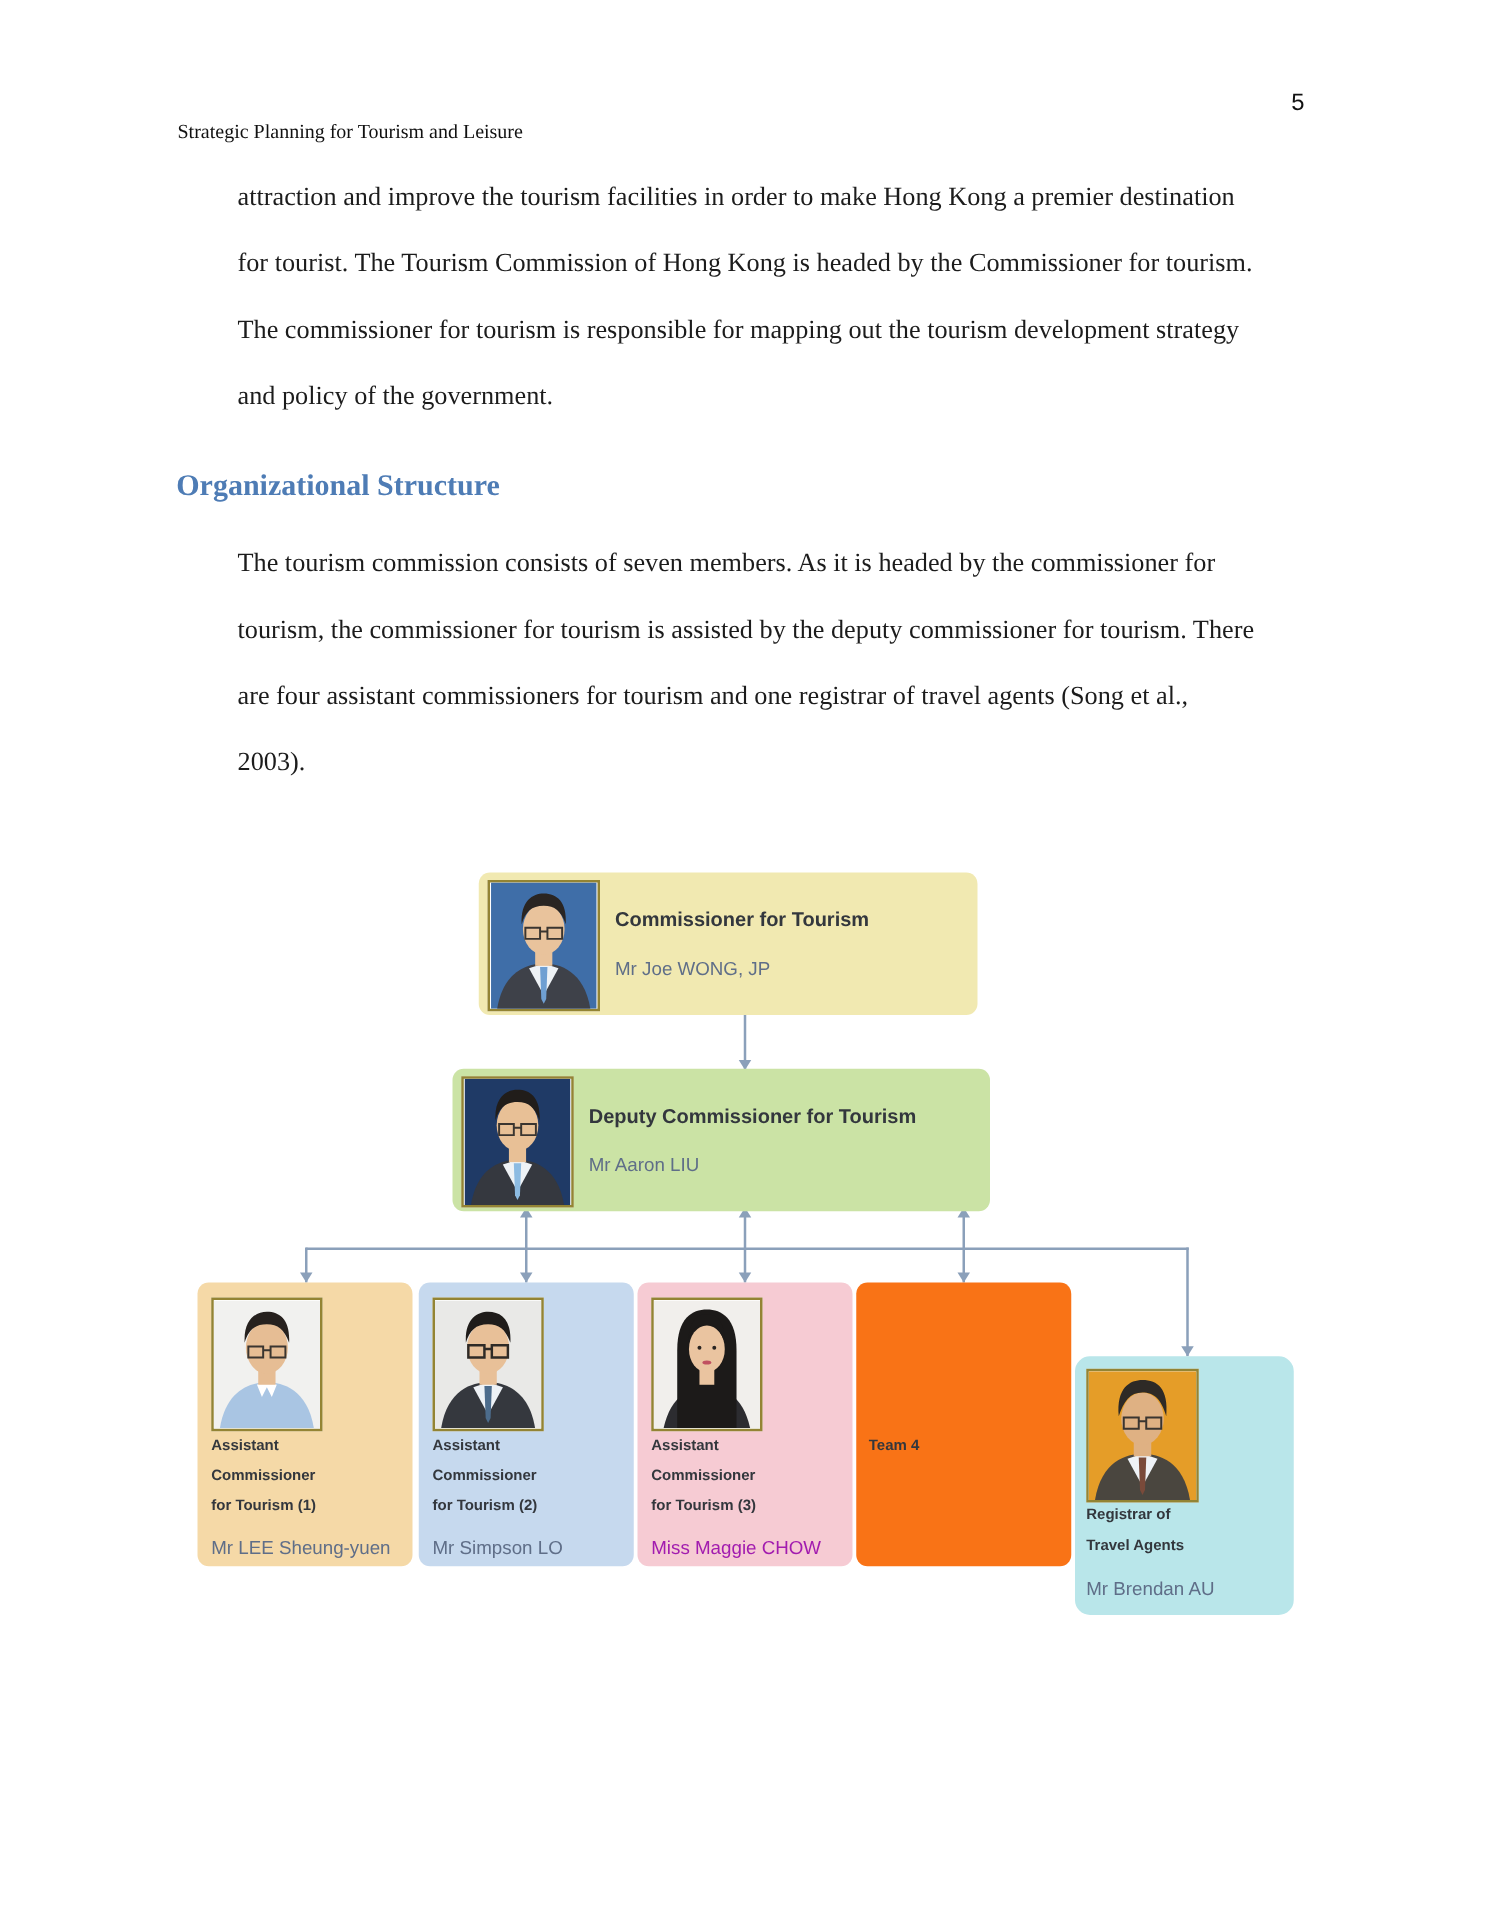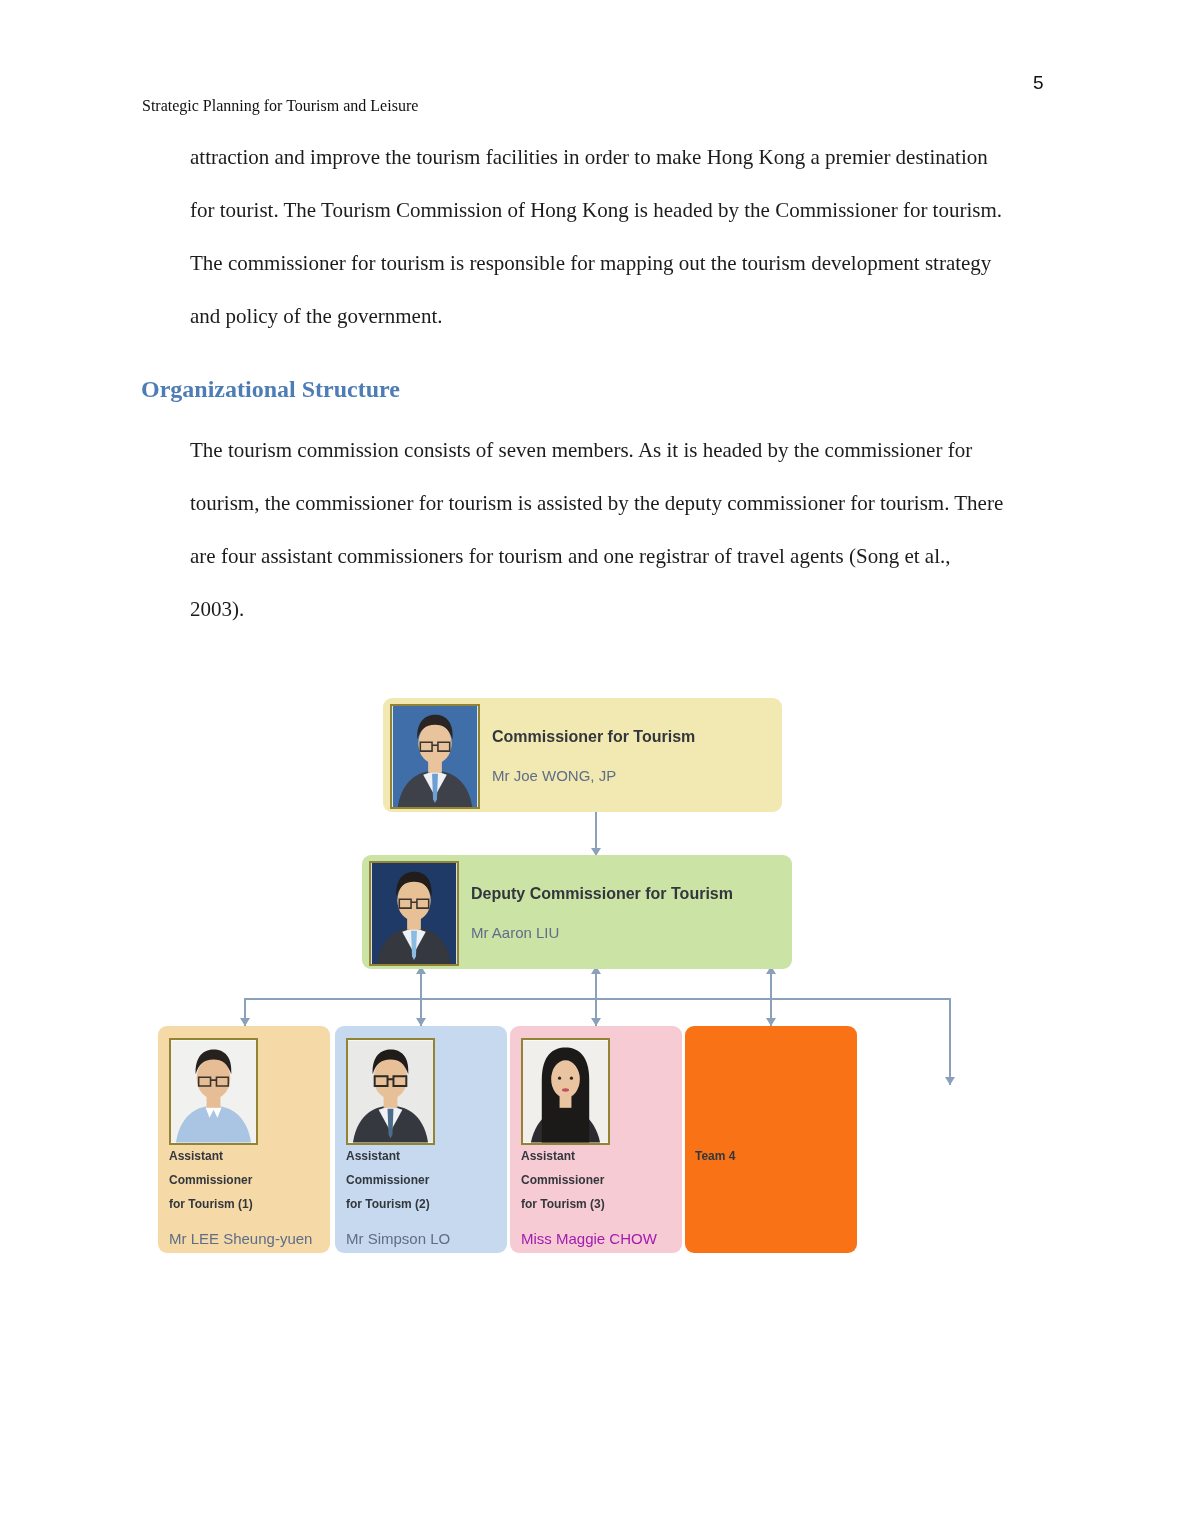--- a/index.html
+++ b/index.html
@@ -183,15 +183,32 @@
         <div>Commissioner</div>
         <div>for Tourism (3)</div>
       </div>
       <div class="node-name" style="color: #a21caf;">Miss Maggie CHOW</div>
     </div>
 
     <div class="node small-node" id="node-5" style="background: #f97316;">
       <div class="node-title" style="color: rgb(51, 55, 61);">Team 4</div>
     </div>
 
+    <div class="node" id="node-6" style="background: rgb(185, 230, 234); --p-bg: #e59d28; --p-suit: #4a463f; --p-skin: #dfb183; --p-hair: #2e2a26; --p-tie: #7a4a3a;">
+      <svg class="photo" viewBox="0 0 86 103">
+        <rect width="86" height="103" fill="var(--p-bg)"></rect>
+        <path d="M5,103 C10,72 30,66 43,66 C56,66 76,72 81,103 Z" fill="var(--p-suit)"></path>
+        <path d="M31,70 L43,66 L55,70 L43,92 Z" fill="#eef2f6"></path>
+        <path d="M40,69 L46,69 L45,95 L43,99 L41,95 Z" fill="var(--p-tie)"></path>
+        <rect x="36" y="54" width="14" height="14" fill="var(--p-skin)"></rect>
+        <ellipse cx="43" cy="38" rx="17" ry="21" fill="var(--p-skin)"></ellipse>
+        <path d="M24,36 C22,13 33,7 43,7 C55,7 64,14 62,36 C58,22 52,17 43,17 C33,17 28,24 24,36 Z" fill="var(--p-hair)"></path>
+        <path d="M28,37 h12 v9 h-12 Z M46,37 h12 v9 h-12 Z M40,40 h6" stroke="#3a3530" fill="none" stroke-width="1.6"></path>
+      </svg>
+      <div class="node-title" style="color: rgb(51, 55, 61);">
+        <div>Registrar of</div>
+        <div>Travel Agents</div>
+      </div>
+      <div class="node-name" style="color: rgb(95, 110, 136);">Mr Brendan AU</div>
+    </div>
 
   </div>
 </div>
 
 </body></html>

